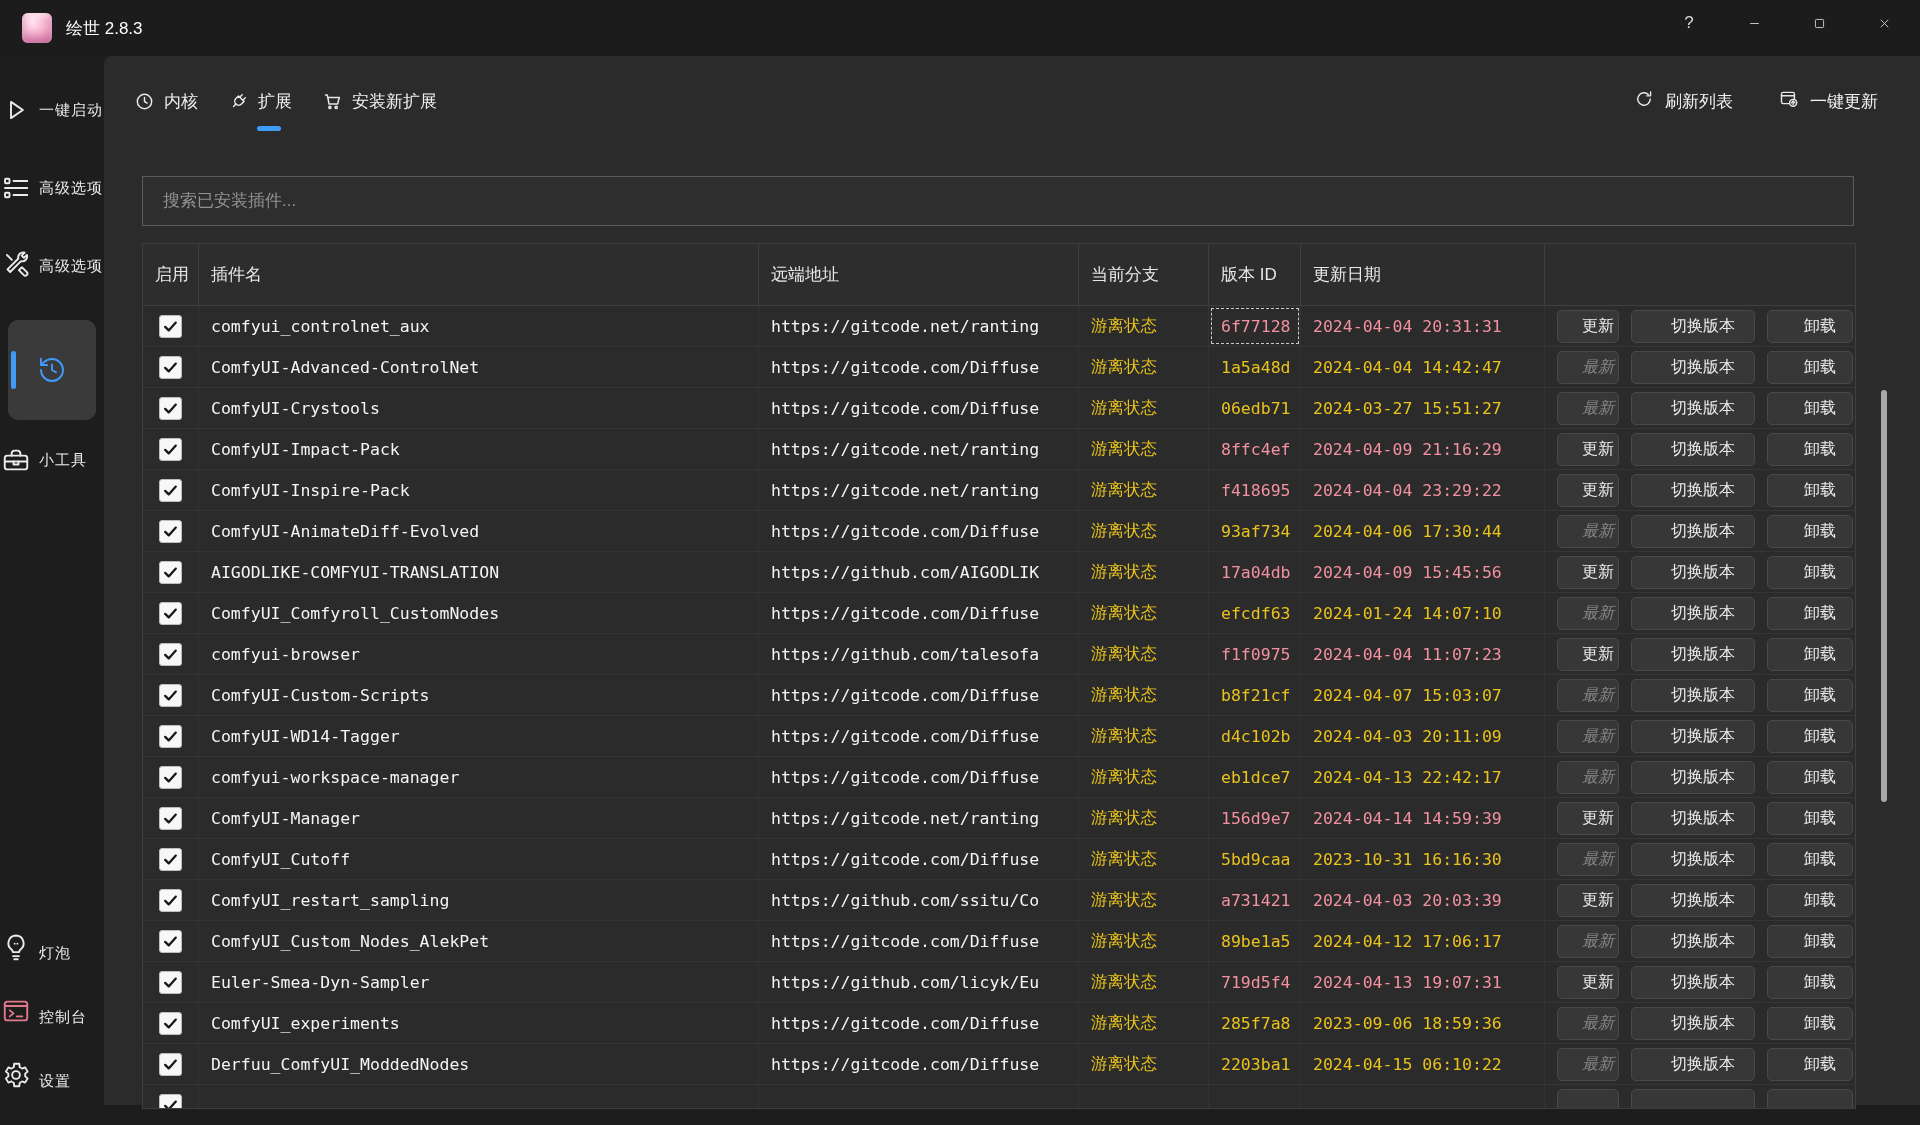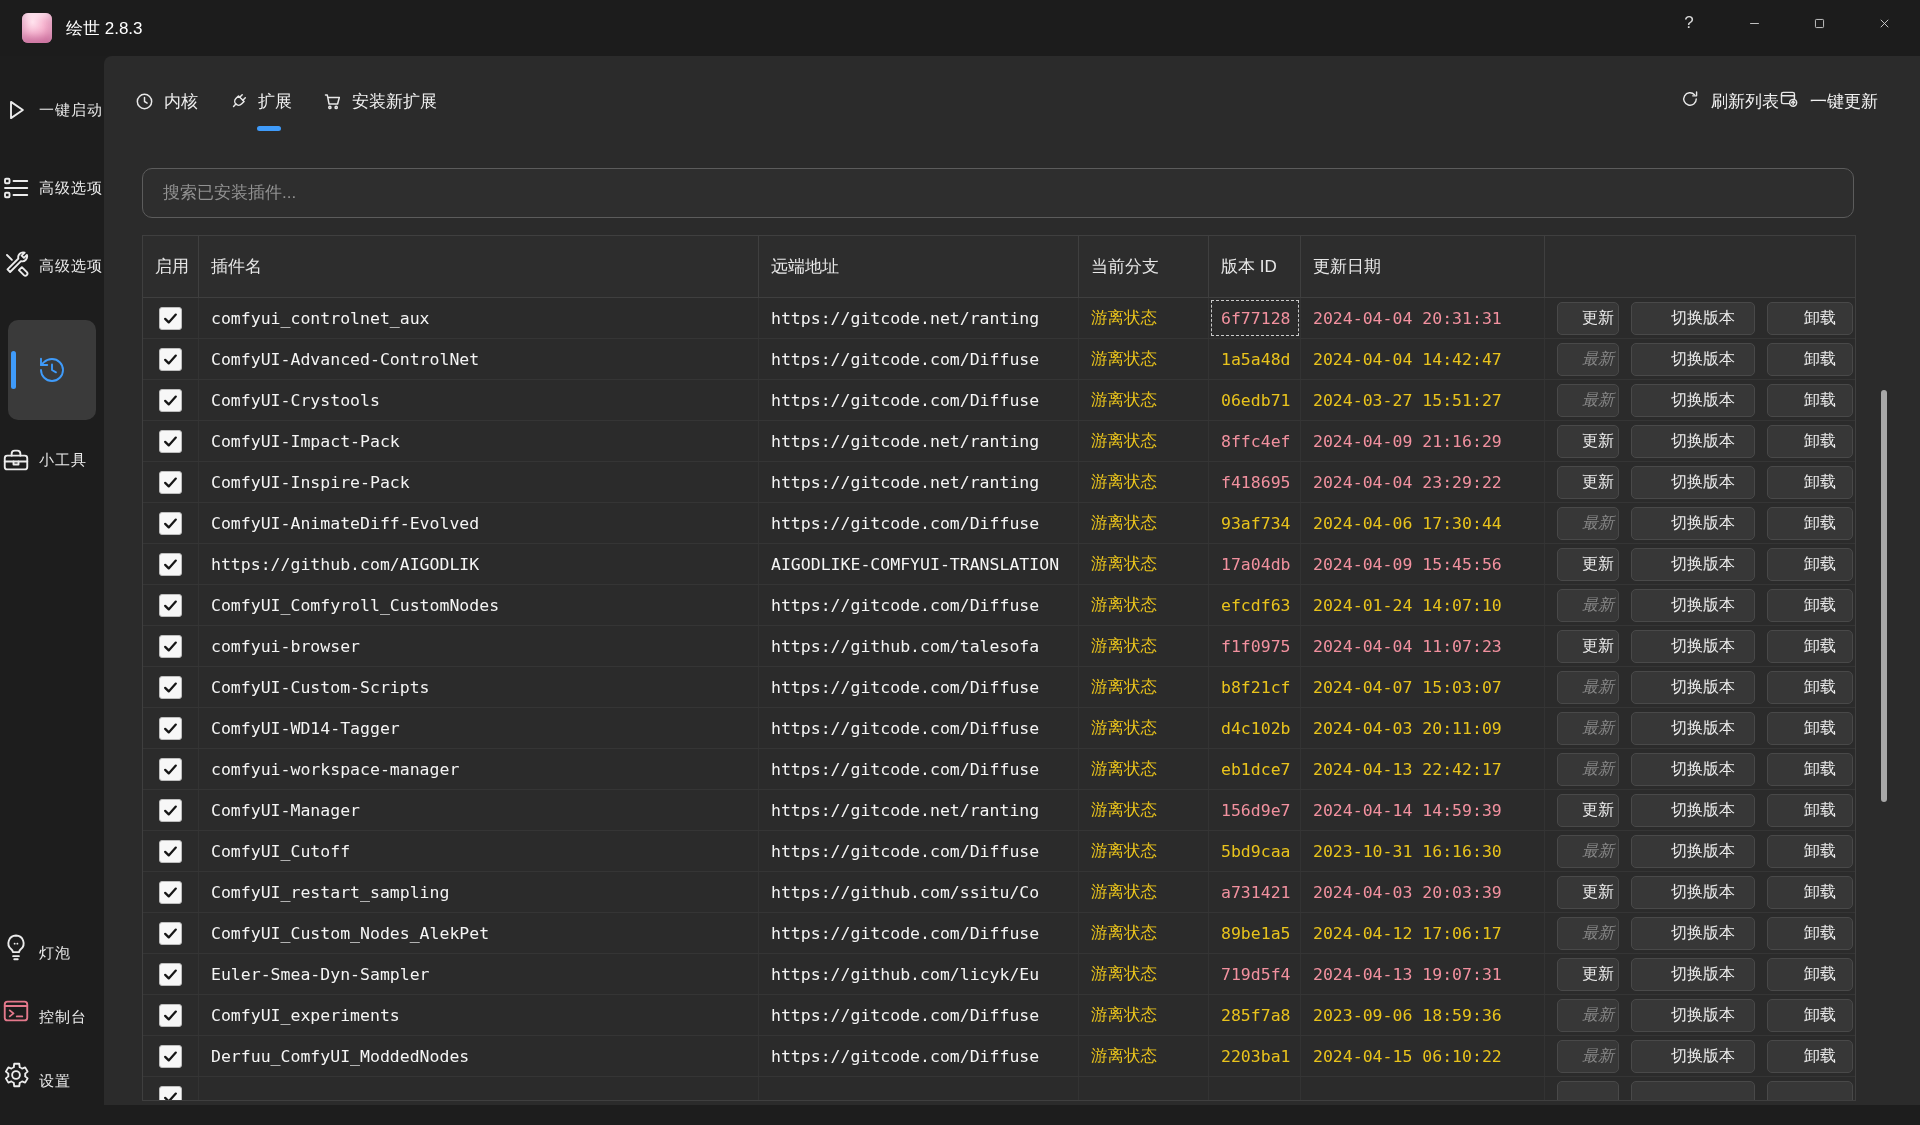--- a/index.html
+++ b/index.html
@@ -36,27 +36,27 @@
   .side-item.console .side-icon { color:var(--console); }
   .side-item.bottom { margin-bottom:16px;align-items:flex-end; }
 
   
   .tabbar { height:84px; display:flex; align-items:center; justify-content:space-between; padding:6px 42px 0 28px; }
   .tabs { display:flex; gap:26px; }
   .tab { position:relative; display:flex; align-items:center; gap:9px; color:#f0f0f0; font-size:17px; padding:6px 2px; cursor:pointer; }
   .tab-icon svg { width:21px; height:21px; stroke:#e8e8e8; fill:none; stroke-width:1.7; stroke-linecap:round; stroke-linejoin:round; display:block; }
   .tab.active::after { content:""; position:absolute; bottom:-12px; left:calc(50% + 9px); transform:translateX(-50%);
     width:24px; height:5px; border-radius:3px; background:var(--accent); }
-  .tab-actions { display:flex; }
+  .tab-actions { display:flex; gap:46px; }
   .tool-btn { display:flex; align-items:center; gap:11px; background:transparent; border:none; color:#f2f2f2; font-size:17px; cursor:pointer; }
   .tool-btn svg { width:20px; height:20px; stroke:#e8e8e8; fill:none; stroke-width:1.7; stroke-linecap:round; stroke-linejoin:round; }
 
   
-  .search { display:block; width:1712px; height:50px; margin:28px 0 0 38px; background:#2e2e2e;
-    border:1px solid #5c5c5c; border-radius:10px; padding:0 20px; color:#e8e8e8; font-size:17px; outline:none; }
+  .search { display:block; width:1712px; height:50px; margin:36px 0 0 38px; background:#2e2e2e;
+    border:1px solid #5c5c5c; border-radius:0; padding:0 20px; color:#e8e8e8; font-size:17px; outline:none; }
   .search::placeholder { color:#929292; }
 
   
   .table { width:1714px; margin:17px 0 0 38px; border:1px solid #3f3f3f; height:866px; overflow:hidden; background:#2b2b2b; }
   .thead, .trow { display:grid; grid-template-columns:56px 560px 320px 130px 92px 244px 308px; }
   .thead { height:62px; background:#2d2d2d; border-bottom:1px solid #3f3f3f; }
   .thead .cell { display:flex; align-items:center; padding:0 12px; color:#e8e8e8; font-size:17px; border-right:1px solid #3f3f3f; }
   .thead .cell:last-child { border-right:none; }
   .trow { height:41px; border-bottom:1px solid #353535; }
   .cell { overflow:hidden; white-space:nowrap; }
@@ -385,22 +385,22 @@
               </div>
             </div>
             <div class="trow upd">
               <div class="cell c-enable">
                 <span class="checkbox">
                   <svg viewBox="0 0 24 24">
                     <polyline points="4.5,12.5 9.5,17.5 19.5,6.5"></polyline>
                   </svg>
                 </span>
               </div>
+              <div class="cell c-name mono">AIGODLIKE-COMFYUI-TRANSLATION</div>
               <div class="cell c-remote mono">https://github.com/AIGODLIK</div>
-              <div class="cell c-name mono">AIGODLIKE-COMFYUI-TRANSLATION</div>
               <div class="cell c-branch">游离状态</div>
               <div class="cell c-version mono">17a04db</div>
               <div class="cell c-date mono">2024-04-09 15:45:56</div>
               <div class="cell c-actions">
                 <button class="btn btn-update">更新</button>
                 <button class="btn btn-switch">切换版本</button>
                 <button class="btn btn-uninstall">卸载</button>
               </div>
             </div>
             <div class="trow">

